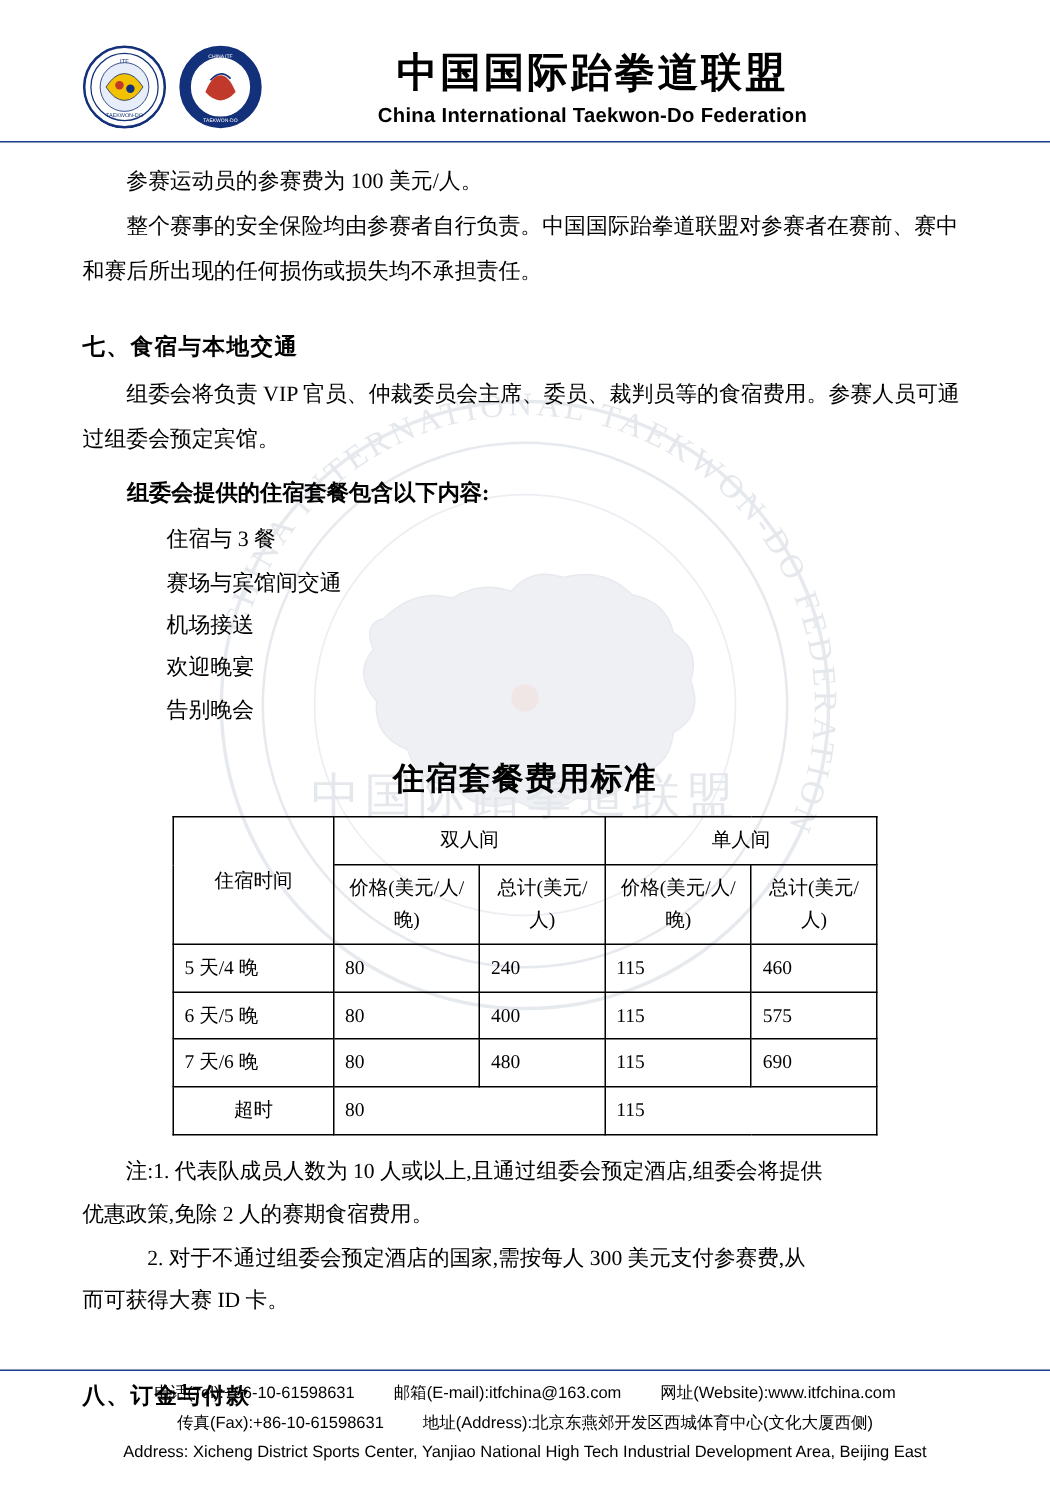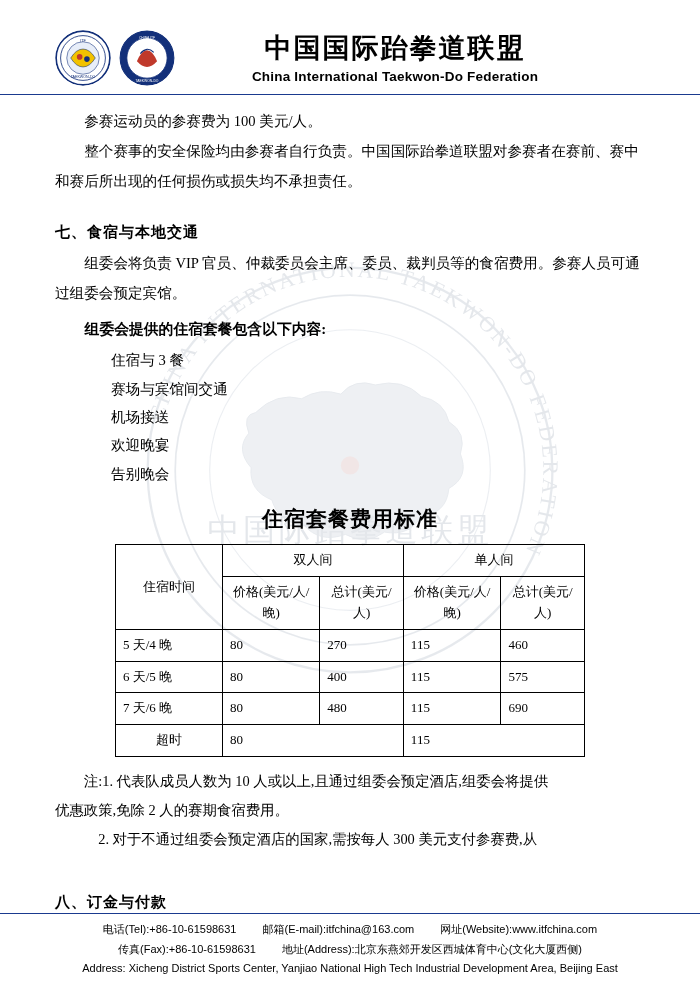--- a/index.html
+++ b/index.html
@@ -275,21 +275,21 @@
           <th class="cell-left">价格(美元/人/晚)</th>
           <th class="cell-left">总计(美元/人)</th>
           <th class="cell-left">价格(美元/人/晚)</th>
           <th class="cell-left">总计(美元/人)</th>
         </tr>
       </thead>
       <tbody>
         <tr>
           <td class="cell-left">5 天/4 晚</td>
           <td class="cell-left">80</td>
-          <td class="cell-left">270</td>
+          <td class="cell-left">240</td>
           <td class="cell-left">115</td>
           <td class="cell-left">460</td>
         </tr>
         <tr>
           <td class="cell-left">6 天/5 晚</td>
           <td class="cell-left">80</td>
           <td class="cell-left">400</td>
           <td class="cell-left">115</td>
           <td class="cell-left">575</td>
         </tr>
@@ -305,20 +305,21 @@
           <td class="cell-left" colspan="2">80</td>
           <td class="cell-left" colspan="2">115</td>
         </tr>
       </tbody>
     </table>
 
     <div class="notes">
       <p class="note-line">注:1. 代表队成员人数为 10 人或以上,且通过组委会预定酒店,组委会将提供</p>
       <p class="note-cont">优惠政策,免除 2 人的赛期食宿费用。</p>
       <p class="note-line2">2. 对于不通过组委会预定酒店的国家,需按每人 300 美元支付参赛费,从</p>
+      <p class="note-cont">而可获得大赛 ID 卡。</p>
     </div>
 
     <div class="section-head section-head-last">八、订金与付款</div>
   </div>
 
   <div class="footer">
     <div class="footer-row">
       <span>电话(Tel):+86-10-61598631</span>
       <span>邮箱(E-mail):itfchina@163.com</span>
       <span>网址(Website):www.itfchina.com</span>

